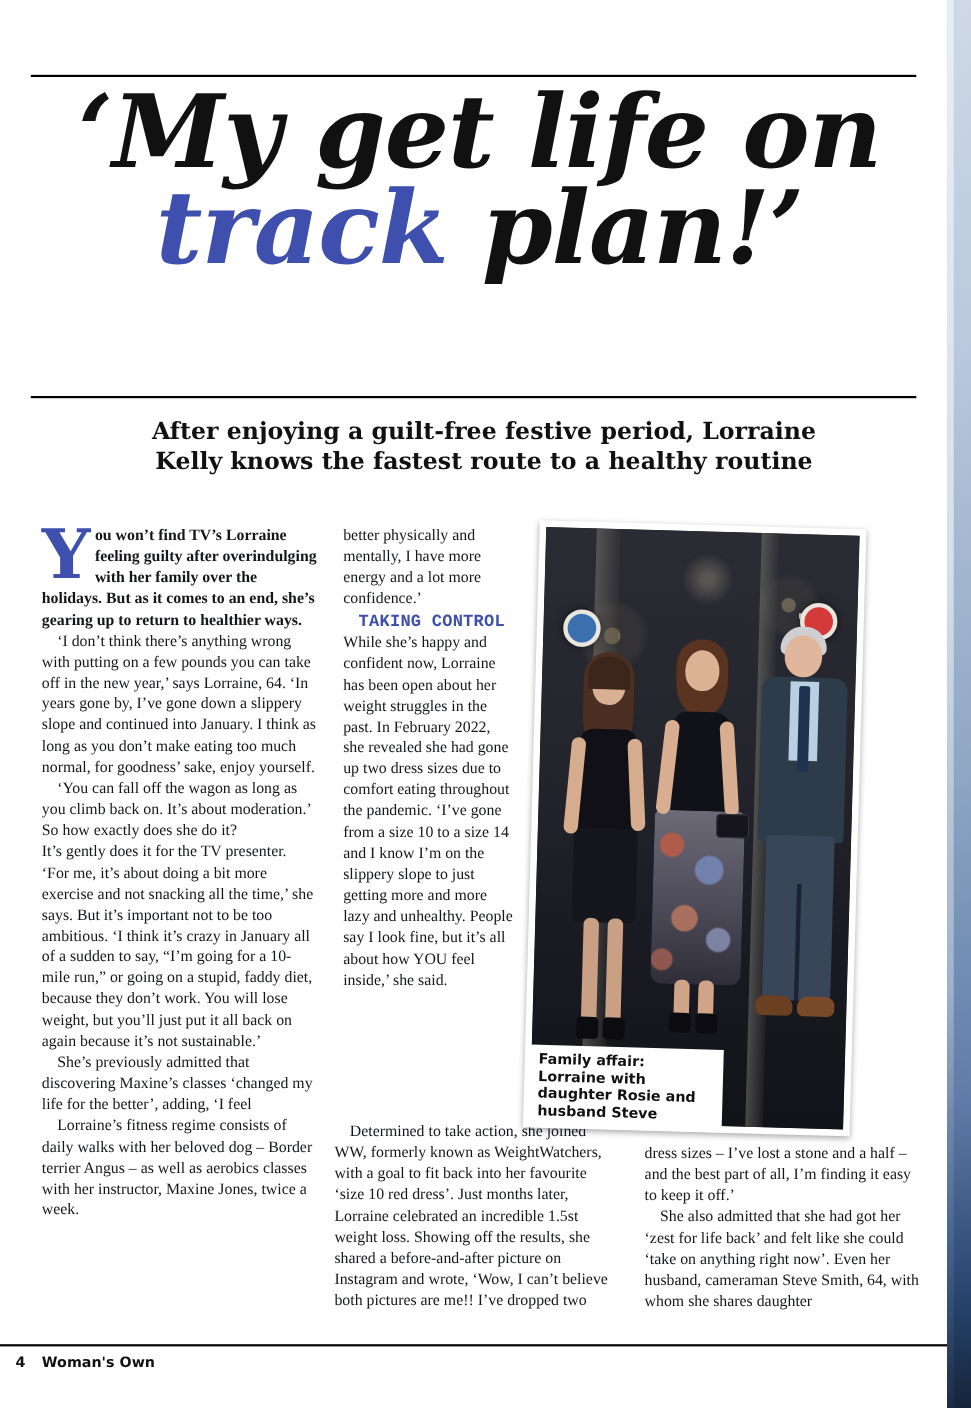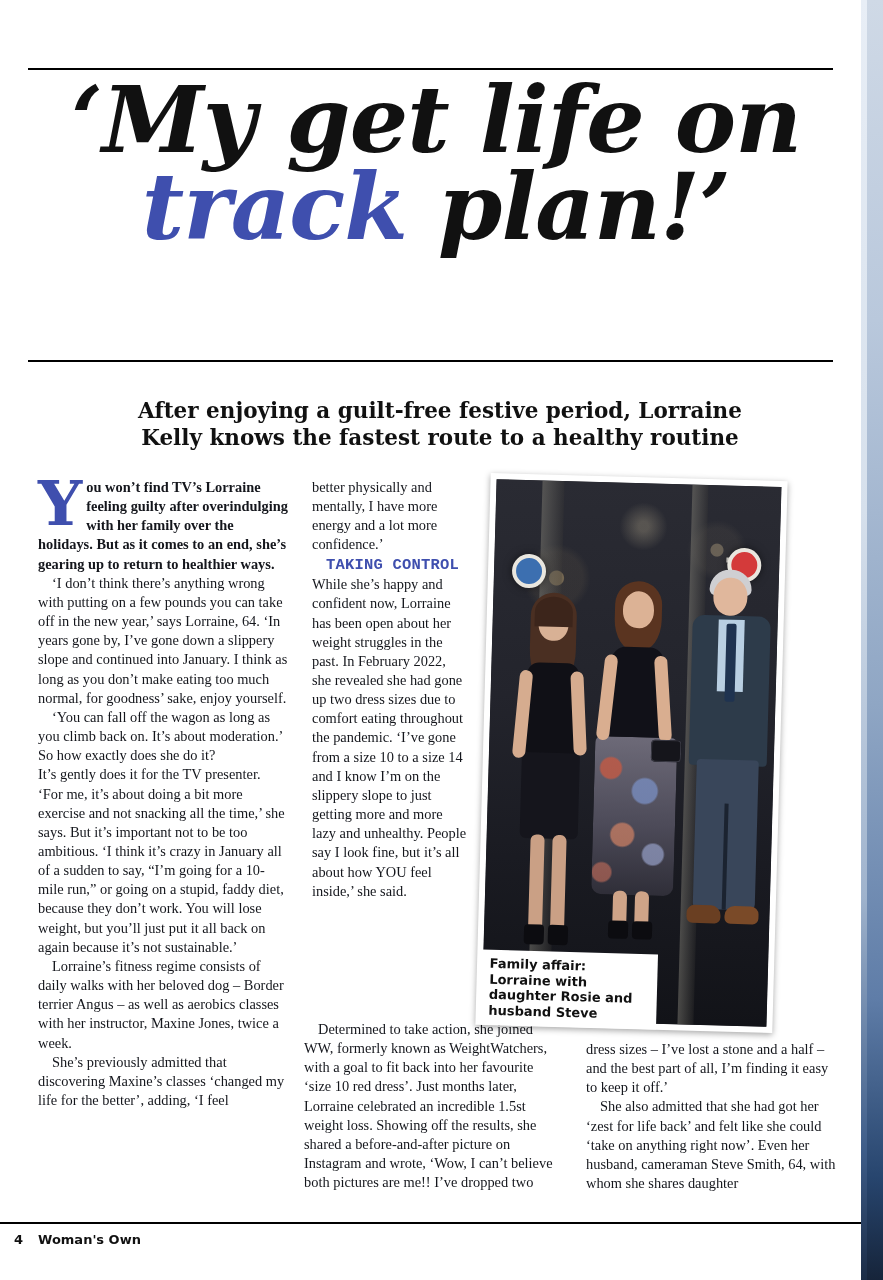--- a/index.html
+++ b/index.html
@@ -68,21 +68,21 @@
     font-size: 92px;
     color: #3f4fae;
     white-space: nowrap;
     margin-top: 2px;
   }
   .headline .l2 .dark { color: #111111; margin-top: 24px; }
 
   .standfirst {
     position: absolute;
     left: 120px;
-    top: 398px;
+    top: 380px;
     width: 640px;
     text-align: center;
     font-family: "DejaVu Serif", serif;
     font-weight: 700;
     font-size: 21.5px;
     line-height: 1.25;
     color: #111;
   }
 
   
@@ -284,22 +284,22 @@
 
   <div class="standfirst">After enjoying a guilt-free festive period, Lorraine Kelly knows the fastest route to a healthy routine</div>
 
   <div class="col" id="col1">
     <p class="first dropcap-wrap">
       <span class="dropcap">Y</span><span class="lead-bold">ou won’t find TV’s Lorraine feeling guilty after overindulging with her family over the holidays. But as it comes to an end, she’s gearing up to return to healthier ways.</span>
     </p>
     <p>‘I don’t think there’s anything wrong with putting on a few pounds you can take off in the new year,’ says Lorraine, 64. ‘In years gone by, I’ve gone down a slippery slope and continued into January. I think as long as you don’t make eating too much normal, for goodness’ sake, enjoy yourself.</p>
     <p>‘You can fall off the wagon as long as you climb back on. It’s about moderation.’ So how exactly does she do it?</p>
     <p class="first">It’s gently does it for the TV presenter. ‘For me, it’s about doing a bit more exercise and not snacking all the time,’ she says. But it’s important not to be too ambitious. ‘I think it’s crazy in January all of a sudden to say, “I’m going for a 10-mile run,” or going on a stupid, faddy diet, because they don’t work. You will lose weight, but you’ll just put it all back on again because it’s not sustainable.’</p>
+    <p>She’s previously admitted that discovering Maxine’s classes ‘changed my life for the better’, adding, ‘I feel</p>
     <p>Lorraine’s fitness regime consists of daily walks with her beloved dog – Border terrier Angus – as well as aerobics classes with her instructor, Maxine Jones, twice a week.</p>
-    <p>She’s previously admitted that discovering Maxine’s classes ‘changed my life for the better’, adding, ‘I feel</p>
   </div>
 
   <div class="col" id="col2">
     <p class="first">better physically and mentally, I have more energy and a lot more confidence.’</p>
     <p class="subhead">TAKING CONTROL</p>
     <p class="first">While she’s happy and confident now, Lorraine has been open about her weight struggles in the past. In February 2022, she revealed she had gone up two dress sizes due to comfort eating throughout the pandemic. ‘I’ve gone from a size 10 to a size 14 and I know I’m on the slippery slope to just getting more and more lazy and unhealthy. People say I look fine, but it’s all about how YOU feel inside,’ she said.</p>
   </div>
 
   <div class="col" id="col3">
     <p>Determined to take action, she joined WW, formerly known as WeightWatchers, with a goal to fit back into her favourite ‘size 10 red dress’. Just months later, Lorraine celebrated an incredible 1.5st weight loss. Showing off the results, she shared a before-and-after picture on Instagram and wrote, ‘Wow, I can’t believe both pictures are me!! I’ve dropped two</p>

